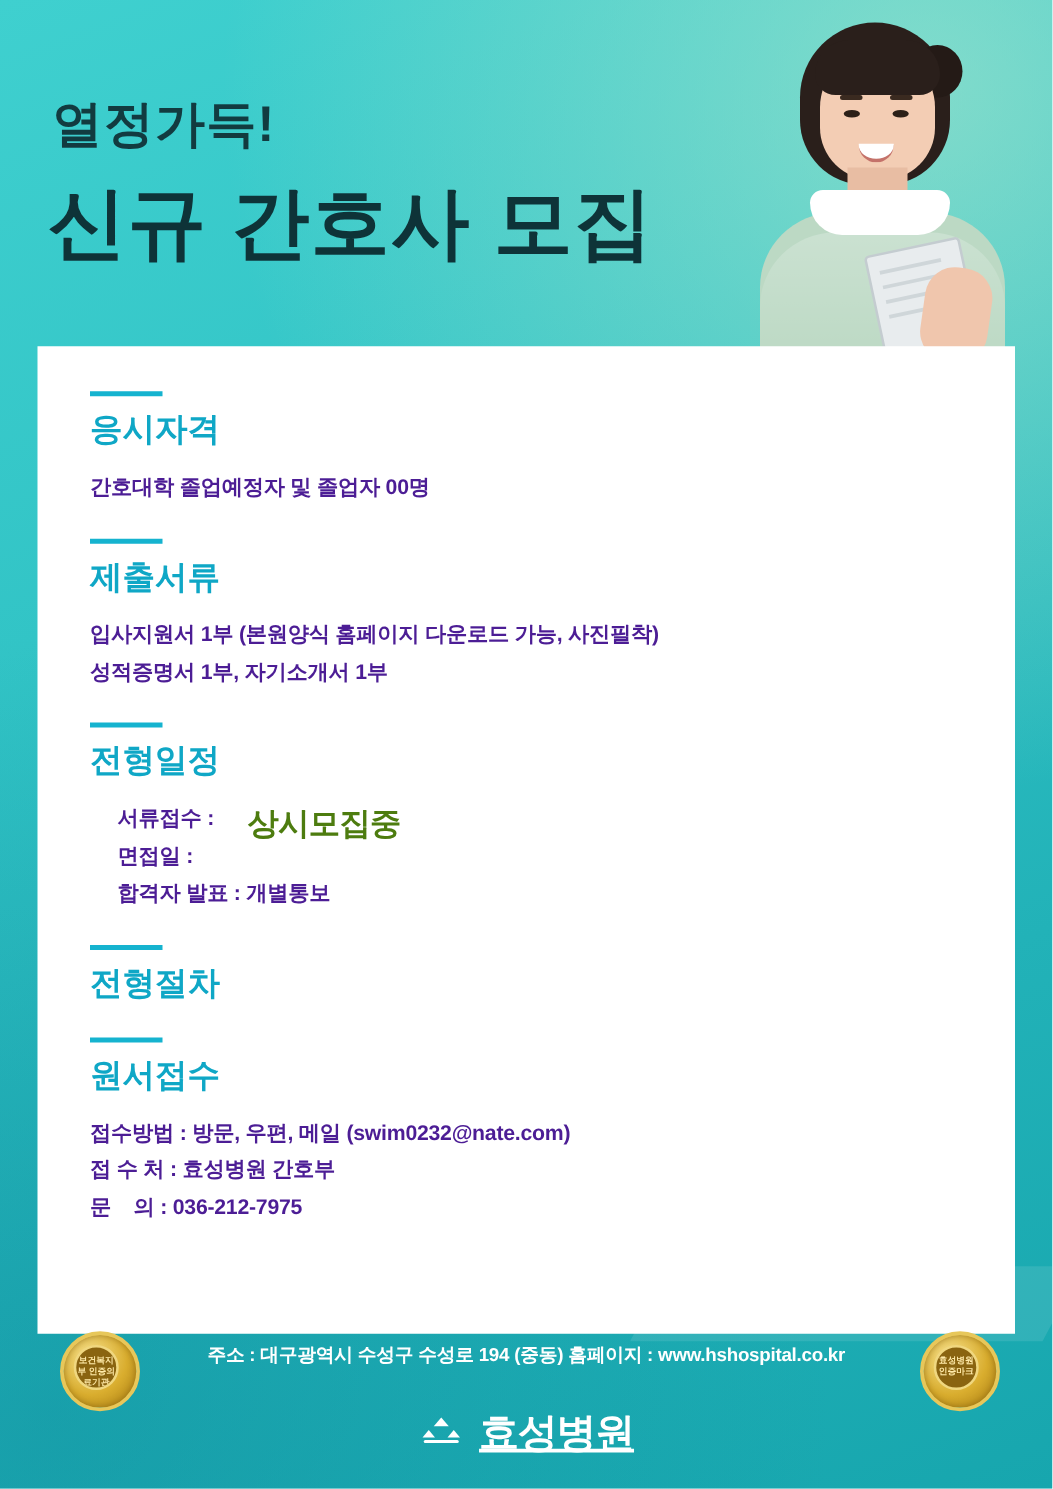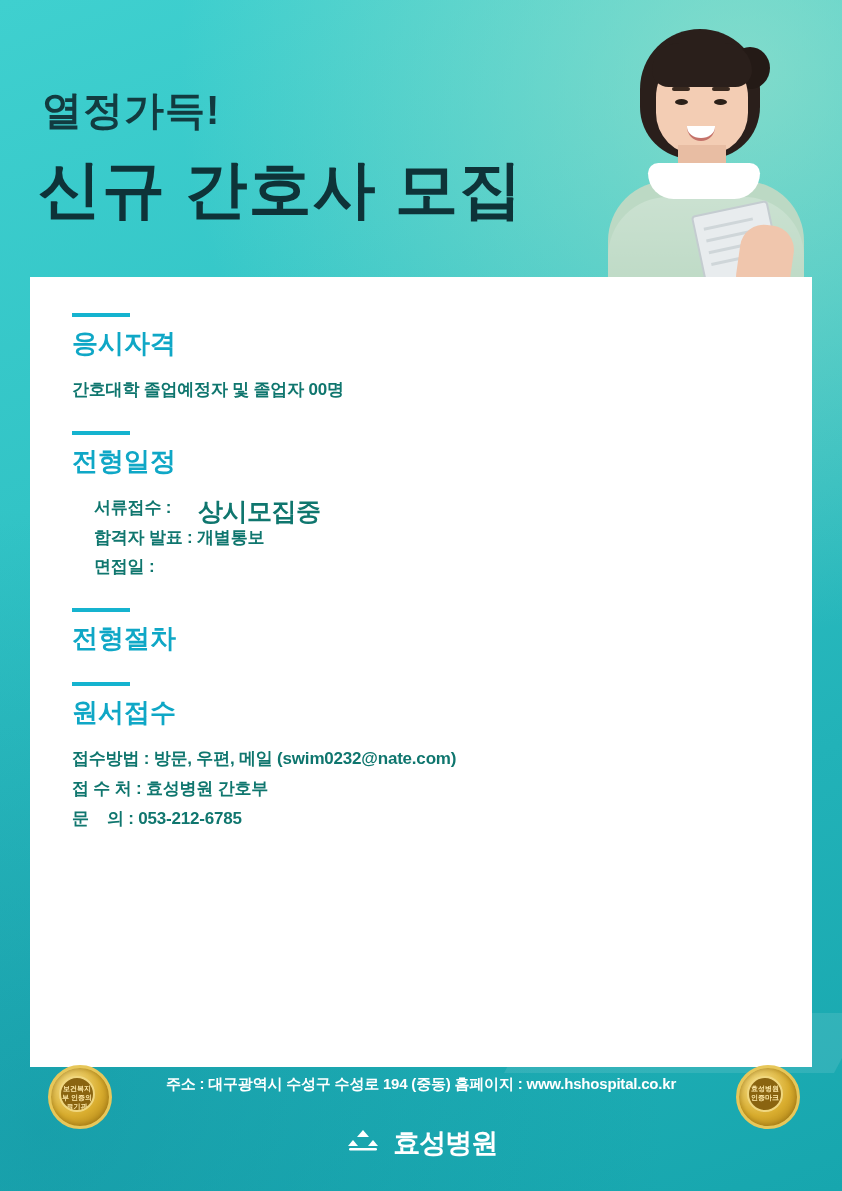--- a/index.html
+++ b/index.html
@@ -29,21 +29,21 @@
     left: 0; top: 0;
     width: 100%; height: 100%;
     background: radial-gradient(circle at 88% 6%, rgba(190,235,205,0.55) 0%, rgba(190,235,205,0.0) 42%),
                 radial-gradient(circle at 5% 95%, rgba(10,130,150,0.35) 0%, rgba(10,130,150,0.0) 45%);
     pointer-events: none;
   }
 
   
   .header {
     position: absolute;
-    left: 0; top: 11px;
+    left: 0; top: 0;
     width: 842px;
     height: 280px;
   }
 
   .eyebrow {
     position: absolute;
     left: 42px;
     top: 72px;
     font-size: 40px;
     font-weight: 700;
@@ -204,40 +204,40 @@
   .sec-title {
     font-size: 26px;
     font-weight: 800;
     color: #0fa7c6;
     letter-spacing: 0px;
     margin-bottom: 14px;
   }
   .sec-line {
     font-size: 17px;
     font-weight: 700;
-    color: #0f766e;
+    color: #4c1d95;
     line-height: 1.75;
     letter-spacing: -0.2px;
   }
 
   .schedule-grid {
     position: relative;
   }
   .schedule-rows {
     display: inline-block;
     vertical-align: top;
     margin-left: 22px;
   }
   .sched-badge {
     position: absolute;
     left: 126px;
     top: 2px;
     font-size: 25px;
     font-weight: 800;
-    color: #0f766e;
+    color: #4d7c0f;
     letter-spacing: -0.5px;
   }
 
   .apply-line { white-space: pre; }
 
   
   .footer {
     position: absolute;
     left: 0;
     bottom: 16px;
@@ -295,23 +295,24 @@
     color: #ffffff;
   }
   .brand-mark {
     display: inline-block;
     vertical-align: middle;
     margin-right: 8px;
   }
   .brand-name {
     display: inline-block;
     vertical-align: middle;
-    font-size: 27px;
+    font-size: 32px;
     font-weight: 800;
     letter-spacing: -1px;
+    text-decoration: underline;
   }
 
   .footer-swoosh {
     position: absolute;
     left: 520px;
     bottom: 118px;
     width: 330px;
     height: 60px;
     background: rgba(255,255,255,0.10);
     transform: skewX(-28deg);
@@ -348,45 +349,51 @@
 
   <div class="card">
     <div class="card-inner">
 
       <div class="section">
         <div class="sec-rule"></div>
         <div class="sec-title">응시자격</div>
         <div class="sec-line">간호대학 졸업예정자 및 졸업자 00명</div>
       </div>
 
+      <div class="section">
+        <div class="sec-rule"></div>
+        <div class="sec-title">제출서류</div>
+        <div class="sec-line">입사지원서 1부 (본원양식 홈페이지 다운로드 가능, 사진필착)</div>
+        <div class="sec-line">성적증명서 1부, 자기소개서 1부</div>
+      </div>
 
       <div class="section">
         <div class="sec-rule"></div>
         <div class="sec-title">전형일정</div>
         <div class="schedule-grid">
           <div class="schedule-rows">
             <div class="sec-line">서류접수 :</div>
+            <div class="sec-line">면접일 :</div>
             <div class="sec-line">합격자 발표 : 개별통보</div>
-            <div class="sec-line">면접일 :</div>
           </div>
           <div class="sched-badge">상시모집중</div>
         </div>
       </div>
 
       <div class="section">
         <div class="sec-rule"></div>
         <div class="sec-title">전형절차</div>
       </div>
 
       <div class="section">
         <div class="sec-rule"></div>
         <div class="sec-title">원서접수</div>
         <div class="sec-line apply-line">접수방법 : 방문, 우편, 메일 (swim0232@nate.com)</div>
         <div class="sec-line apply-line">접 수 처 : 효성병원 간호부</div>
-        <div class="sec-line apply-line">문    의 : 053-212-6785</div>
+        <div class="sec-line apply-line">문    의 : 036-212-7975</div>
       </div>
 
     </div>
   </div>
 
   <div class="footer-swoosh"></div>
 
   <div class="footer">
     <div class="seal left">
       <div class="seal-core">보건복지부 인증의료기관</div>

